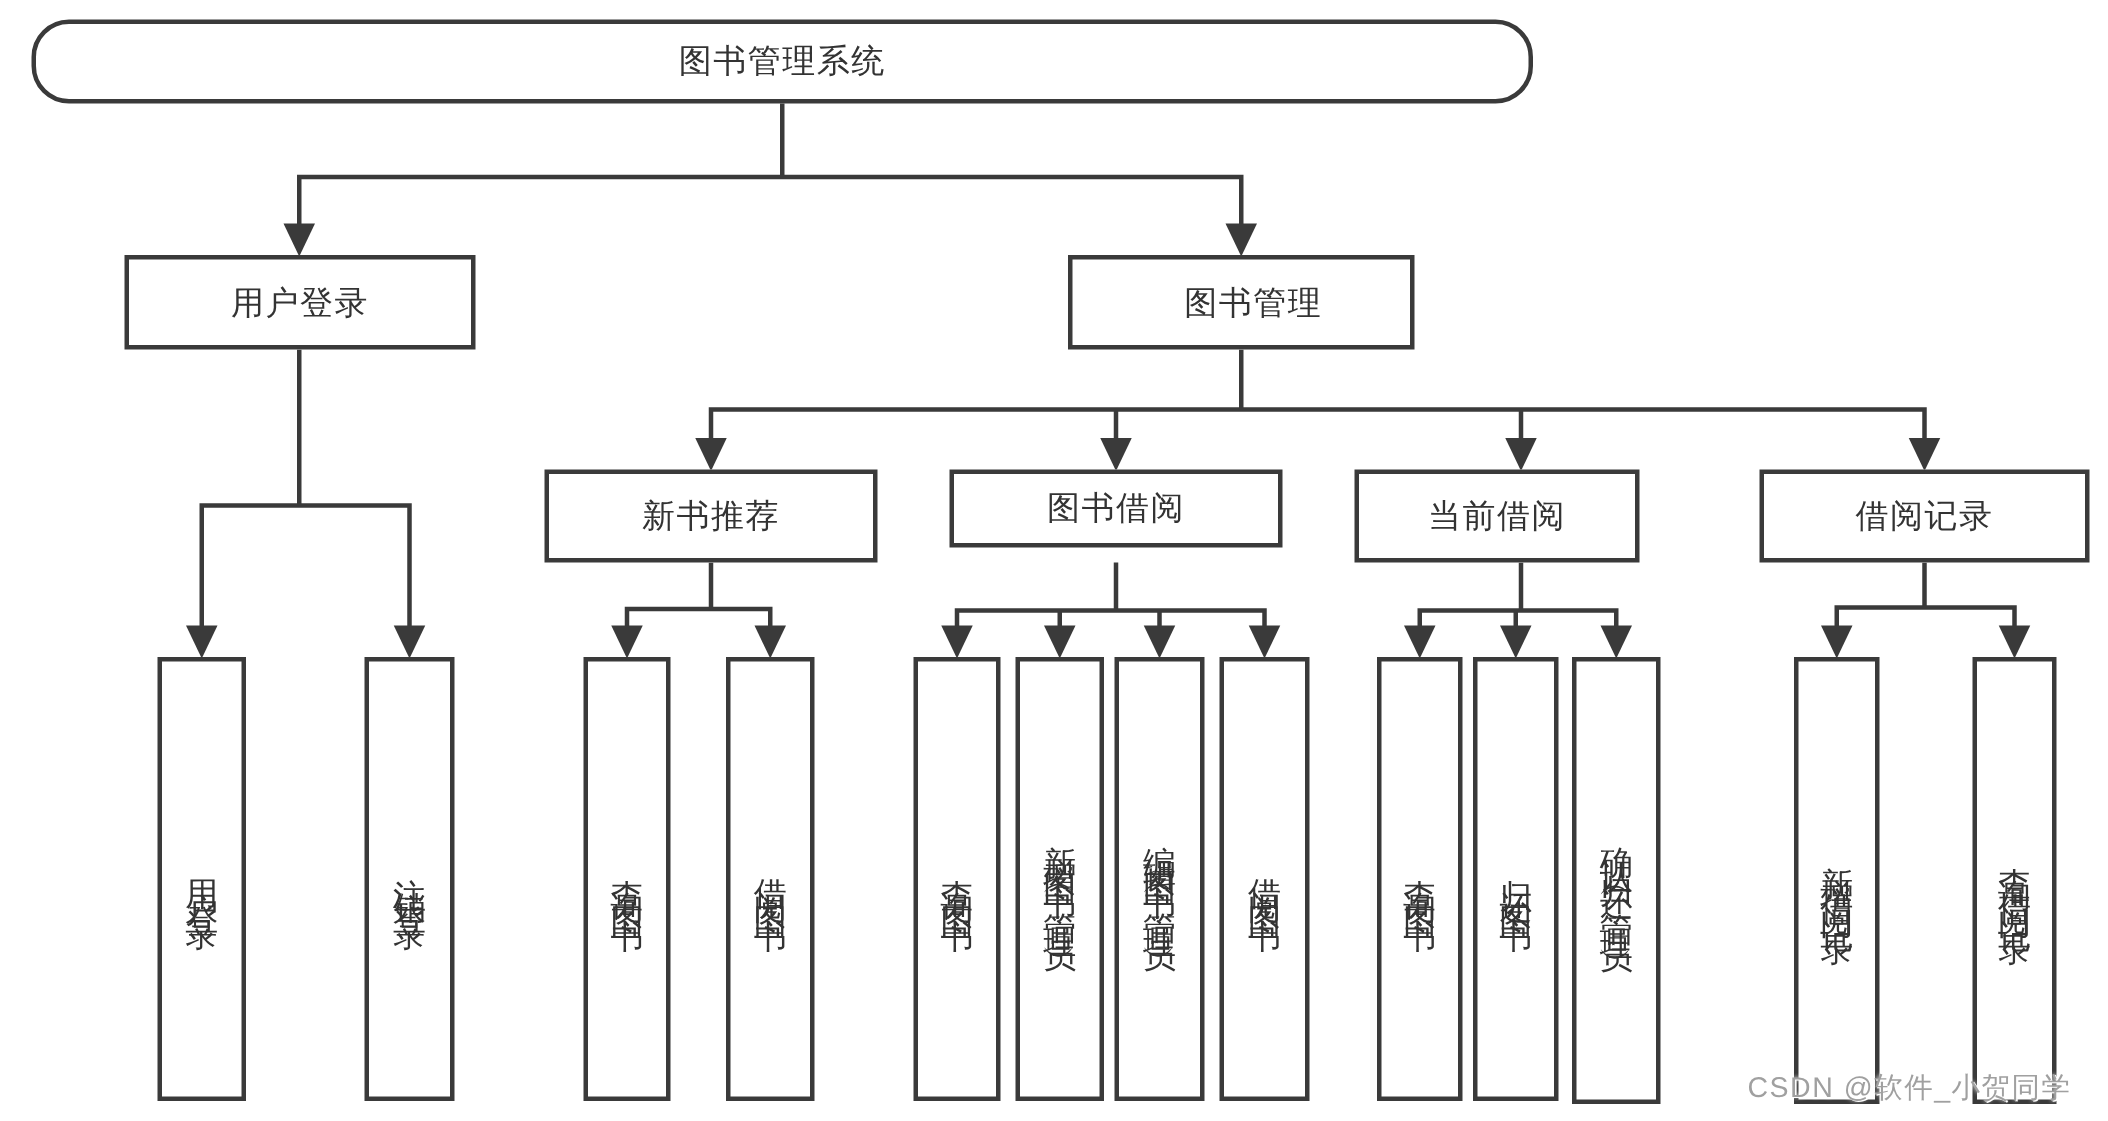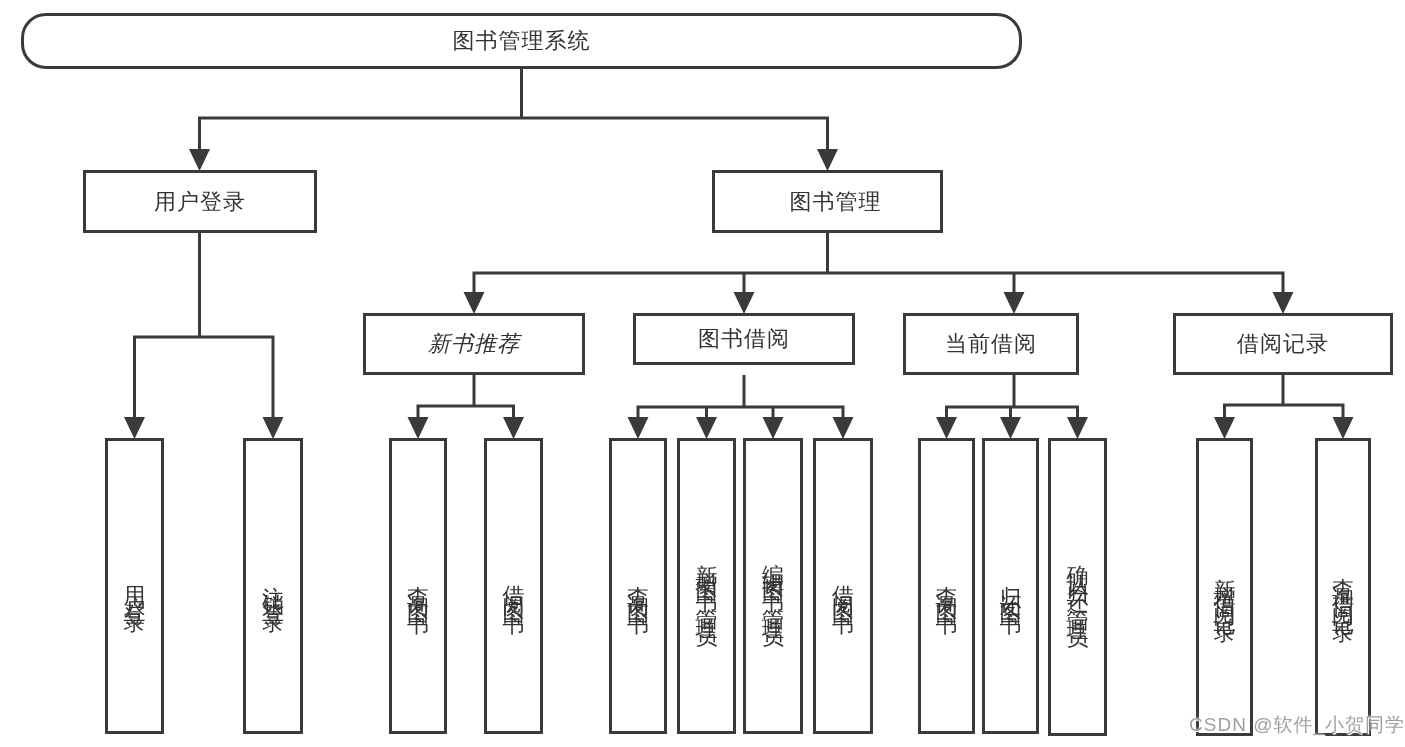--- a/index.html
+++ b/index.html
@@ -35,21 +35,21 @@
   .node .hlabel { white-space: nowrap; }
   .vnode .vlabel {
     writing-mode: vertical-rl;
     line-height: 1;
     letter-spacing: 9px;
     white-space: nowrap;
   }
   #watermark {
     position: absolute;
     top: 712px;
-    right: 0;
+    right: 24px;
     z-index: 5;
     font-size: 19px;
     color: #a0a0a0;
     letter-spacing: 1px;
     text-shadow: 0 0 3px #ffffff, 1px 1px 0 #ffffff;
     white-space: nowrap;
   }
 </style>
 </head>
 <body>
@@ -100,27 +100,27 @@
     <span class="hlabel">图书管理系统</span>
   </div>
 
   <div class="node" style="left:83px; top:170px; width:234px; height:63px;">
     <span class="hlabel">用户登录</span>
   </div>
   <div class="node" style="left:712px; top:170px; width:231px; height:63px;padding-left:16px;">
     <span class="hlabel">图书管理</span>
   </div>
 
-  <div class="node" style="left:363px; top:313px; width:222px; height:62px;font-style:italic;">
+  <div class="node" style="left:363px; top:313px; width:222px; height:62px;">
     <span class="hlabel">新书推荐</span>
   </div>
   <div class="node" style="left:633px; top:313px; width:222px; height:52px;">
     <span class="hlabel">图书借阅</span>
   </div>
-  <div class="node" style="left:903px; top:313px; width:176px; height:62px;">
+  <div class="node" style="left:903px; top:313px; width:190px; height:62px;">
     <span class="hlabel">当前借阅</span>
   </div>
   <div class="node" style="left:1173px; top:313px; width:220px; height:62px;">
     <span class="hlabel">借阅记录</span>
   </div>
 
   <div class="node vnode" style="left:105px; top:438px; width:59px; height:296px;">
     <span class="vlabel">用户登录</span>
   </div>
   <div class="node vnode" style="left:243px; top:438px; width:60px; height:296px;">

